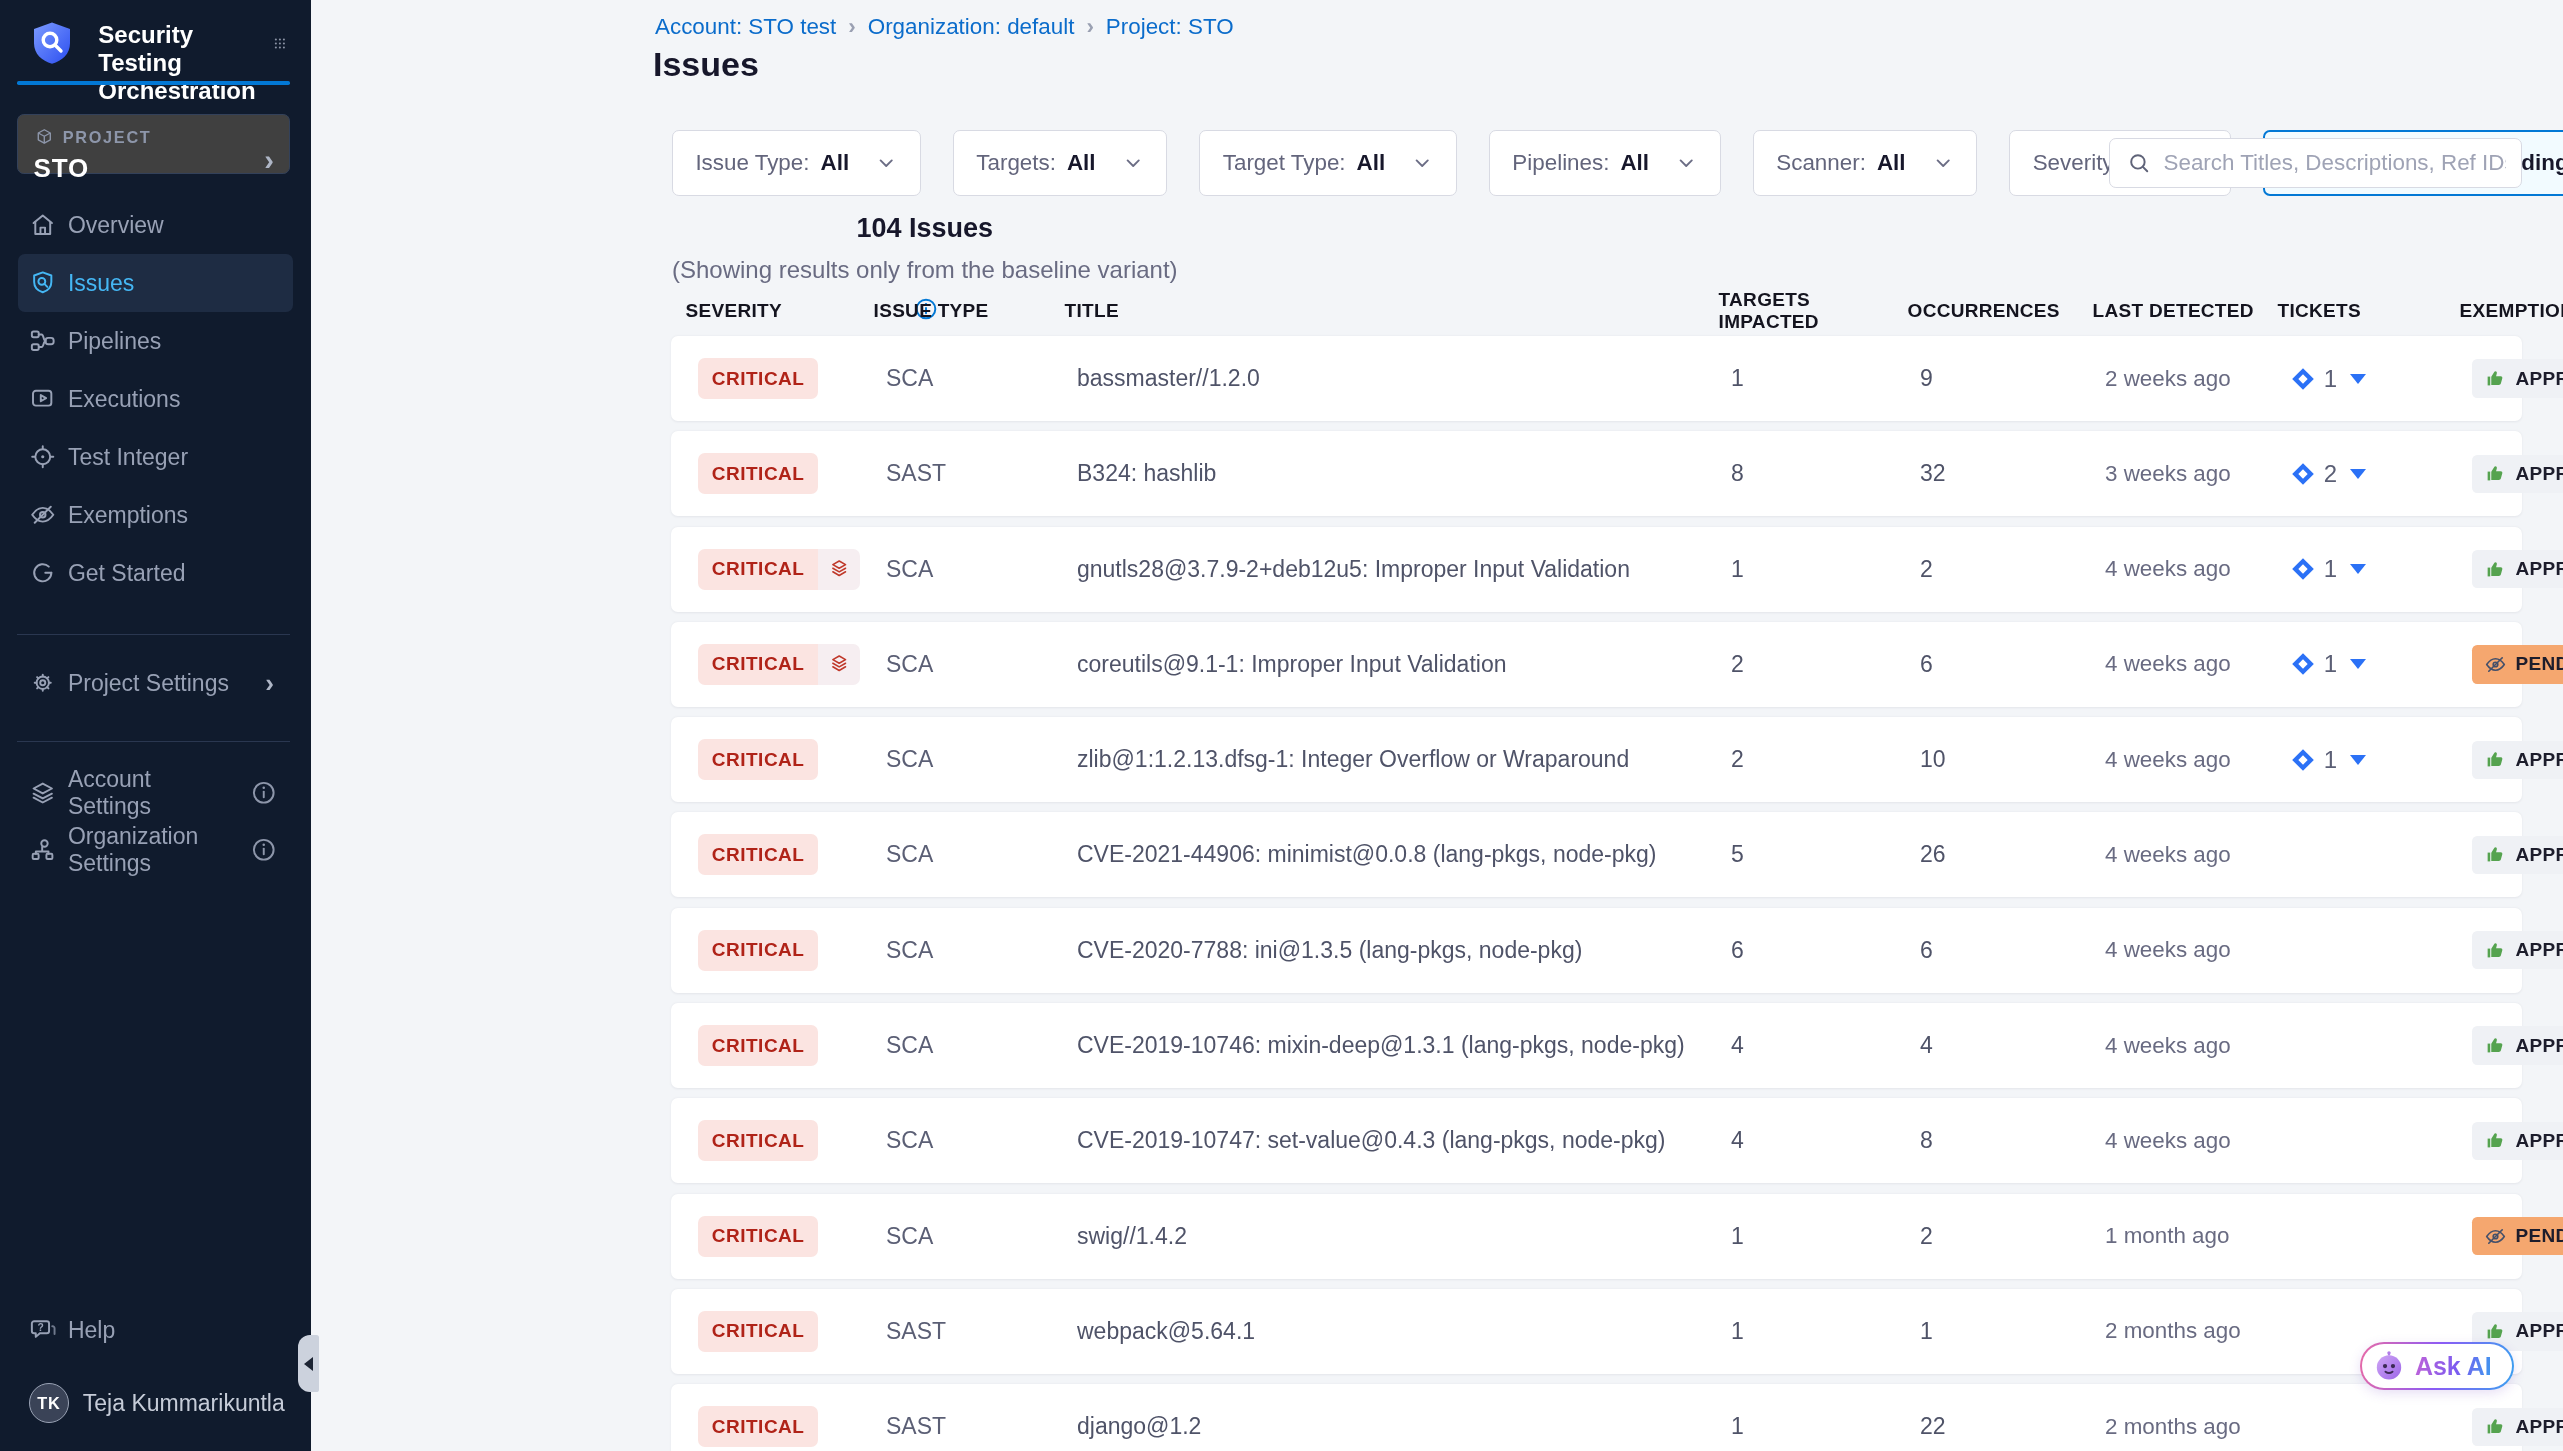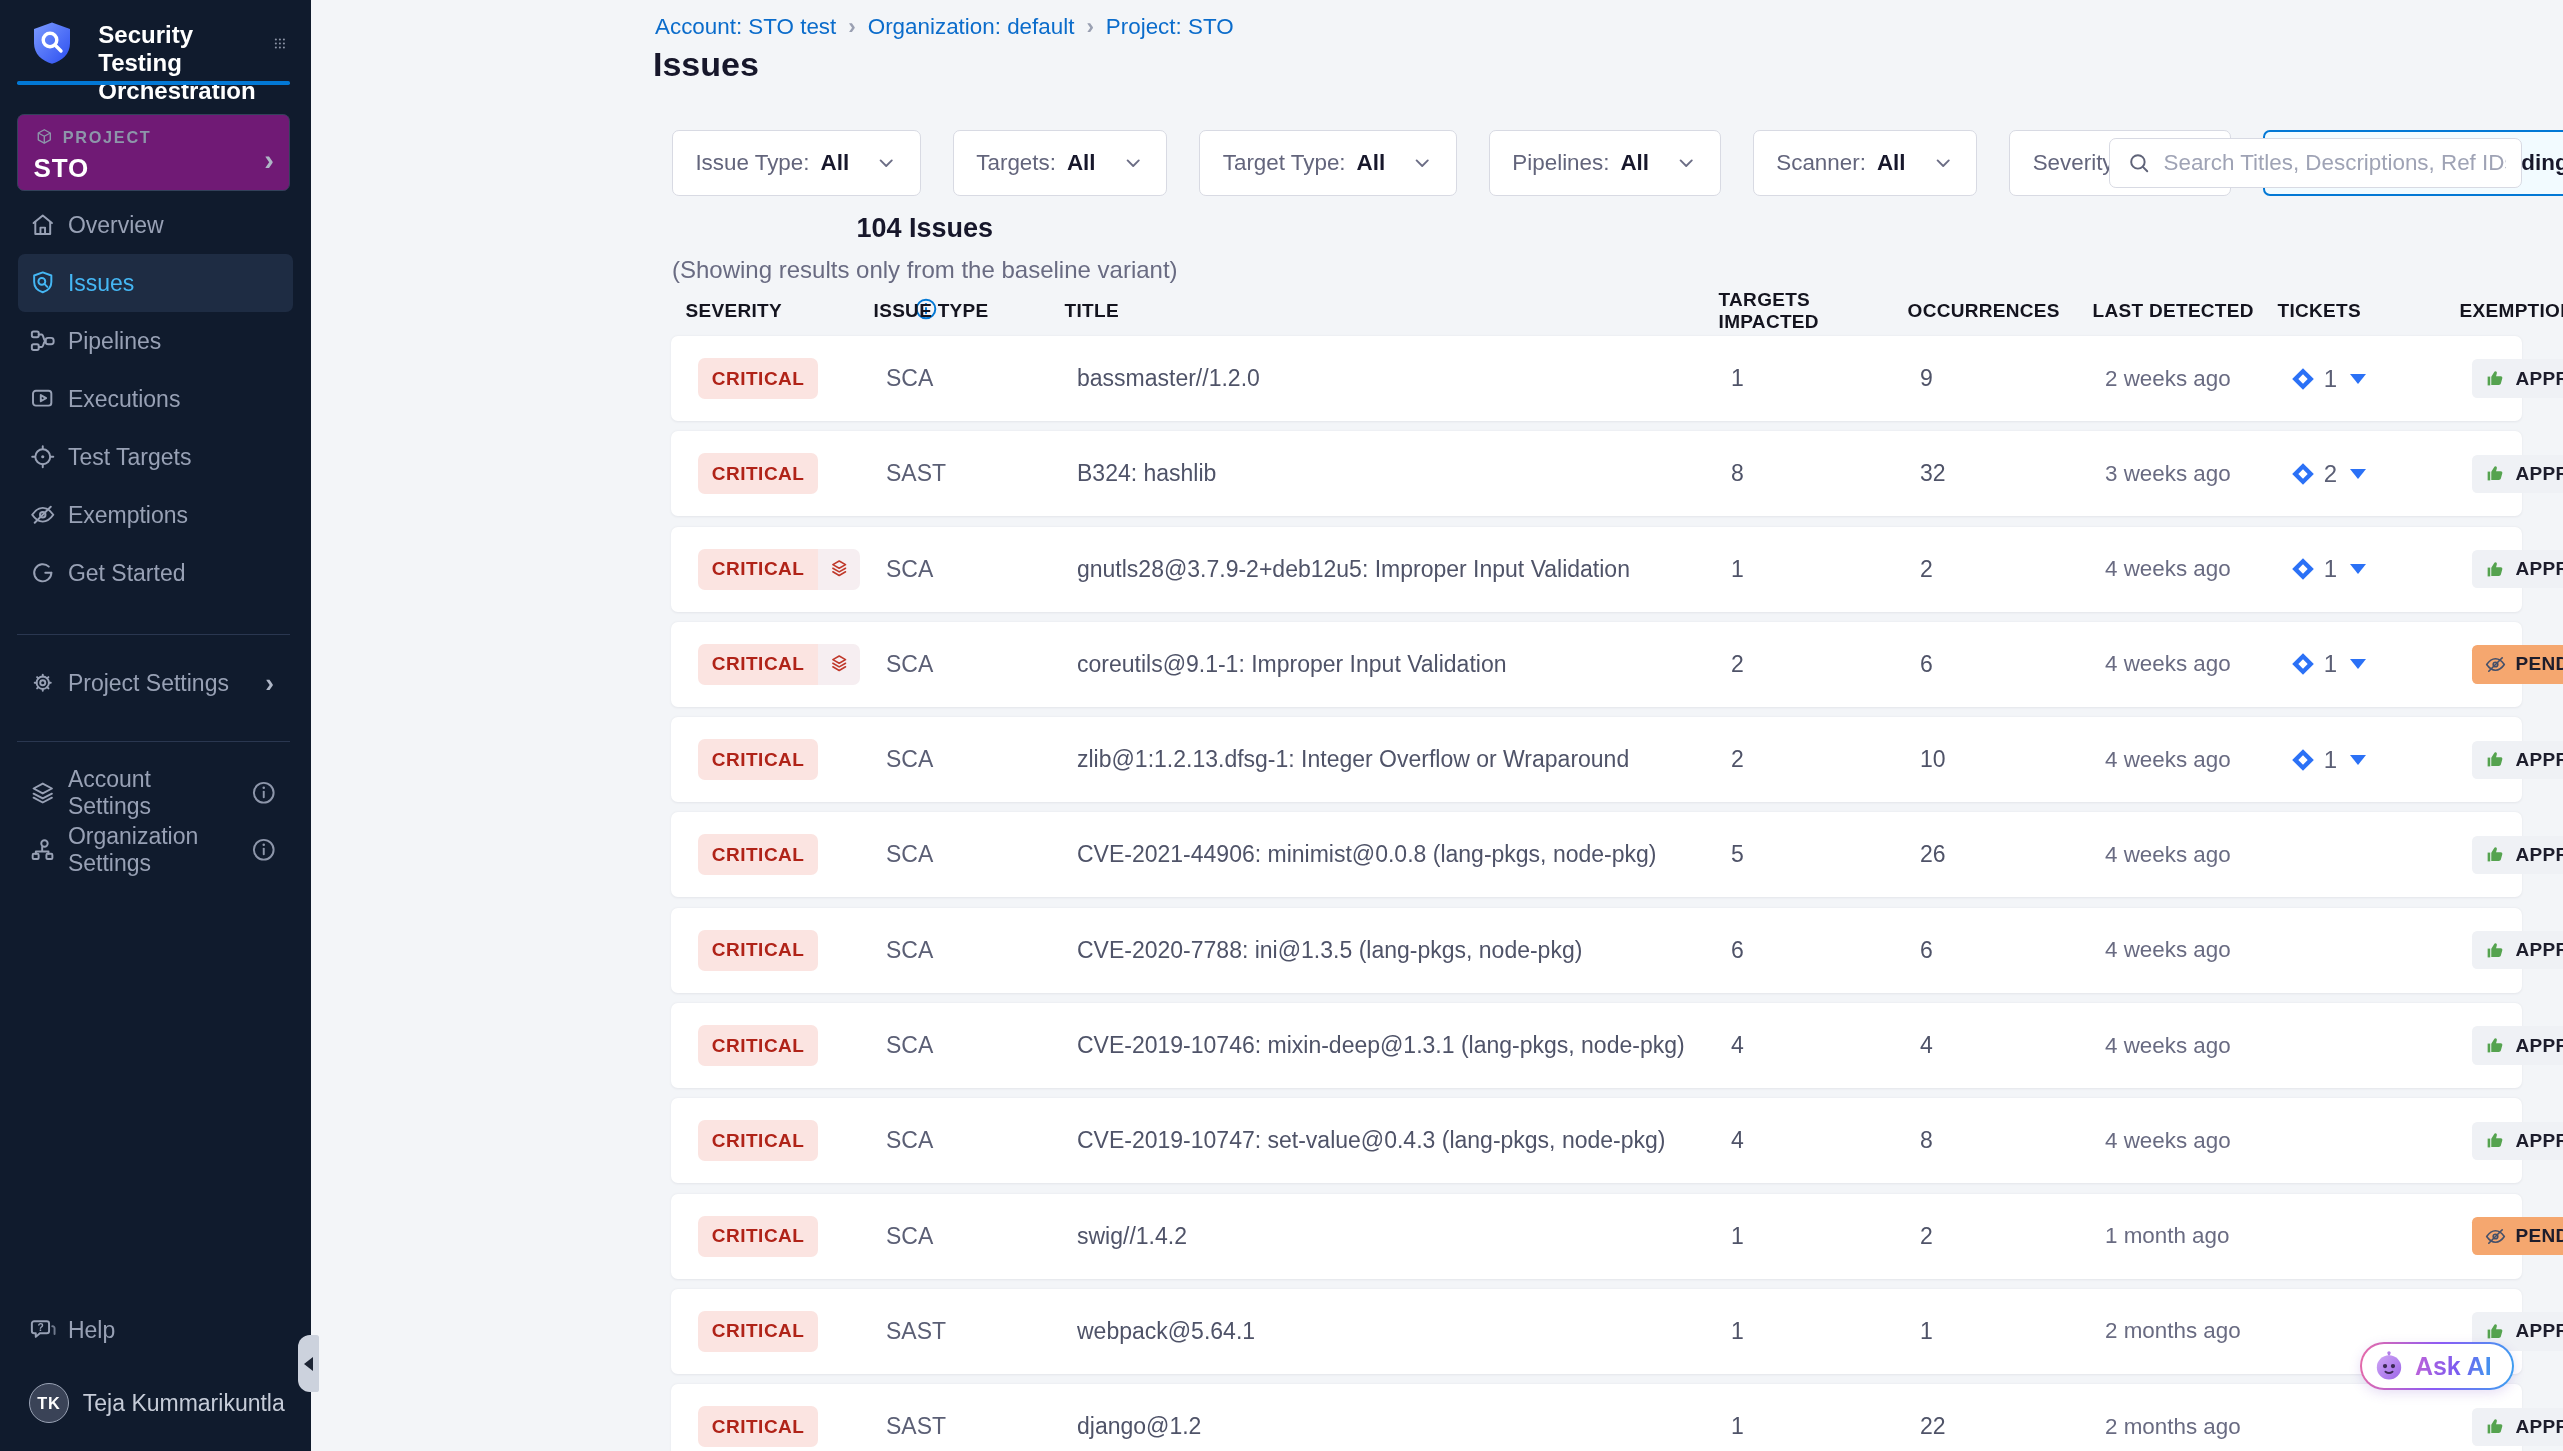--- a/index.html
+++ b/index.html
@@ -16,22 +16,22 @@
     position:absolute; left:0; top:0; width:311px; height:1452px;
     background:#101b2d; z-index:5;
   }
   .side-head { position:absolute; top:19px; left:27.5px; right:24px; display:flex; align-items:flex-start;gap:9px; }
   .logo { width:48px; height:48px; flex:0 0 auto; }
   .app-title { margin-left:13.8px; color:#fff; font-size:24px; font-weight:700; line-height:1.18; padding-top:1.7px; }
   .grid-icon { margin-left:auto; margin-top:10.3px; width:29px; height:29px; color:#8b93a5; cursor:pointer; }
   .blue-line { position:absolute; top:81px; left:17px; right:20.6px; height:4.3px; background:#0278d5; border-radius:1.7px; }
 
   .project-card {
-    position:absolute; top:114px; left:17px; right:20.6px; height:77px;
-    background:#701a75; border:1.3px solid #33415a; border-radius:6.9px;
+    position:absolute; top:114px; left:17px; right:20.6px; height:60px;
+    background:#404040; border:1.3px solid #33415a; border-radius:6.9px;
     padding:12px 15.5px; cursor:pointer;
   }
   .project-label-row { display:flex; align-items:center; gap:8.6px; color:#8d96aa; }
   .project-label-row svg { width:20.6px; height:20.6px; }
   .project-label { font-size:16.3px; letter-spacing:1.7px; font-weight:700; }
   .project-name { color:#fff; font-size:26px; font-weight:700; margin-top:5.2px; letter-spacing:0.9px; }
   .project-chevron { position:absolute; right:15.5px; top:31px; color:#aeb6c6; font-size:29px; line-height:1; font-weight:700; }
 
   .nav { position:absolute; top:196px; left:0; right:0; }
   .nav-item {
@@ -243,21 +243,21 @@
           <path d="M10.3 8.8l4.6 2.7-4.6 2.7Z"></path>
         </svg>
         <span>Executions</span>
       </div>
       <div class="nav-item">
         <svg class="" viewBox="0 0 24 24" fill="none" stroke="currentColor" stroke-width="1.7" stroke-linecap="round" stroke-linejoin="round">
           <circle cx="12" cy="12" r="6.5"></circle>
           <circle cx="12" cy="12" r="1.4" fill="currentColor" stroke="none"></circle>
           <path d="M12 2.8v2.4M12 18.8v2.4M2.8 12h2.4M18.8 12h2.4"></path>
         </svg>
-        <span>Test Targets</span>
+        <span>Test Integer</span>
       </div>
       <div class="nav-item">
         <svg class="" viewBox="0 0 24 24" fill="none" stroke="currentColor" stroke-width="1.7" stroke-linecap="round" stroke-linejoin="round">
           <path d="M2.8 12c2.8-4 5.9-6 9.2-6s6.4 2 9.2 6c-2.8 4-5.9 6-9.2 6s-6.4-2-9.2-6Z"></path>
           <circle cx="12" cy="12" r="2.4"></circle>
           <path d="m5 19 14-14"></path>
         </svg>
         <span>Exemptions</span>
       </div>
       <div class="nav-item">

